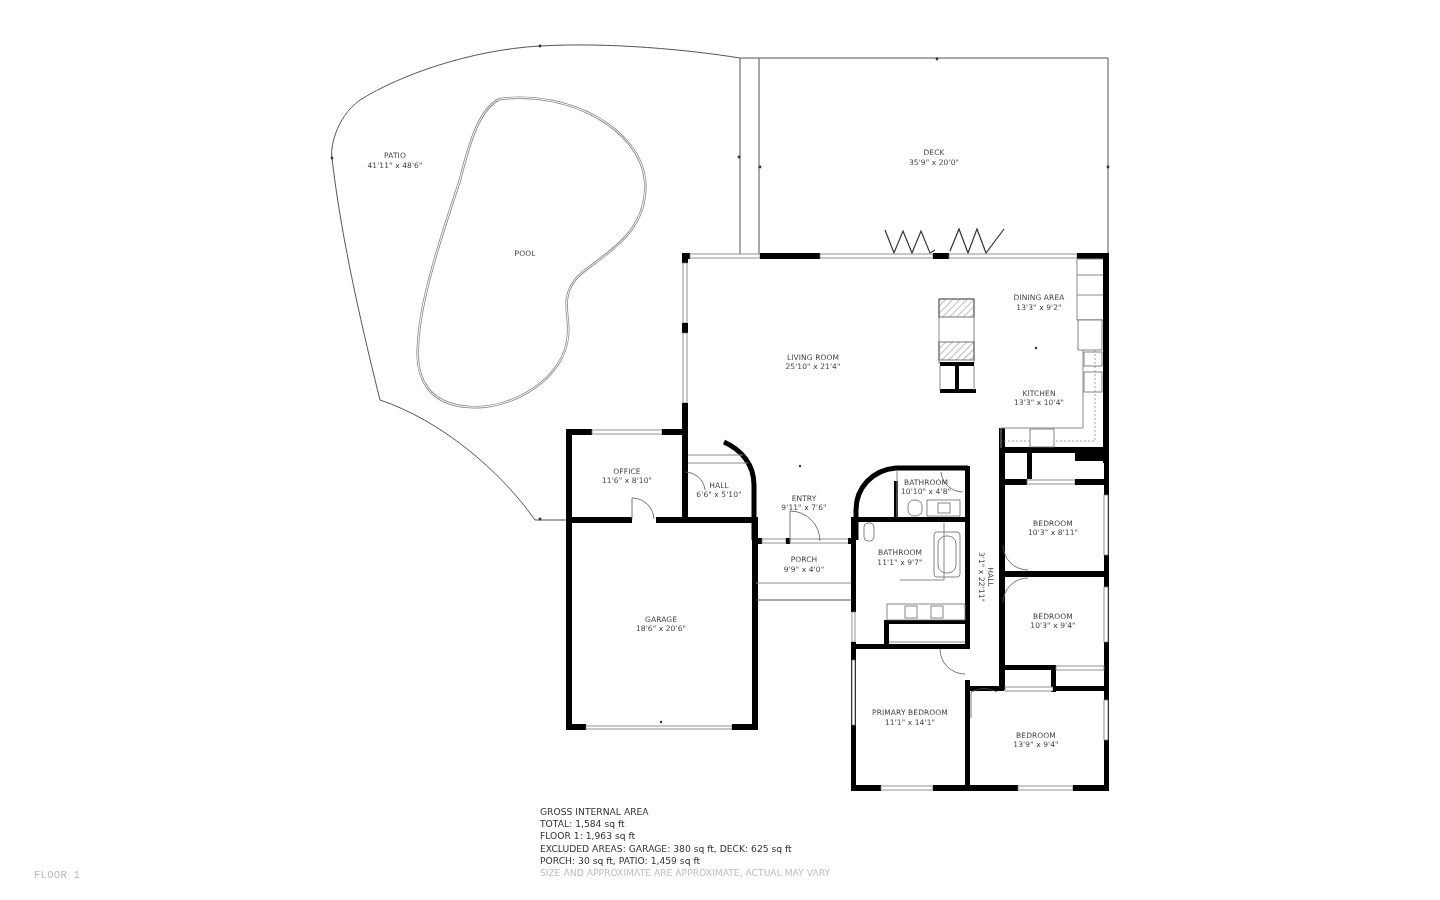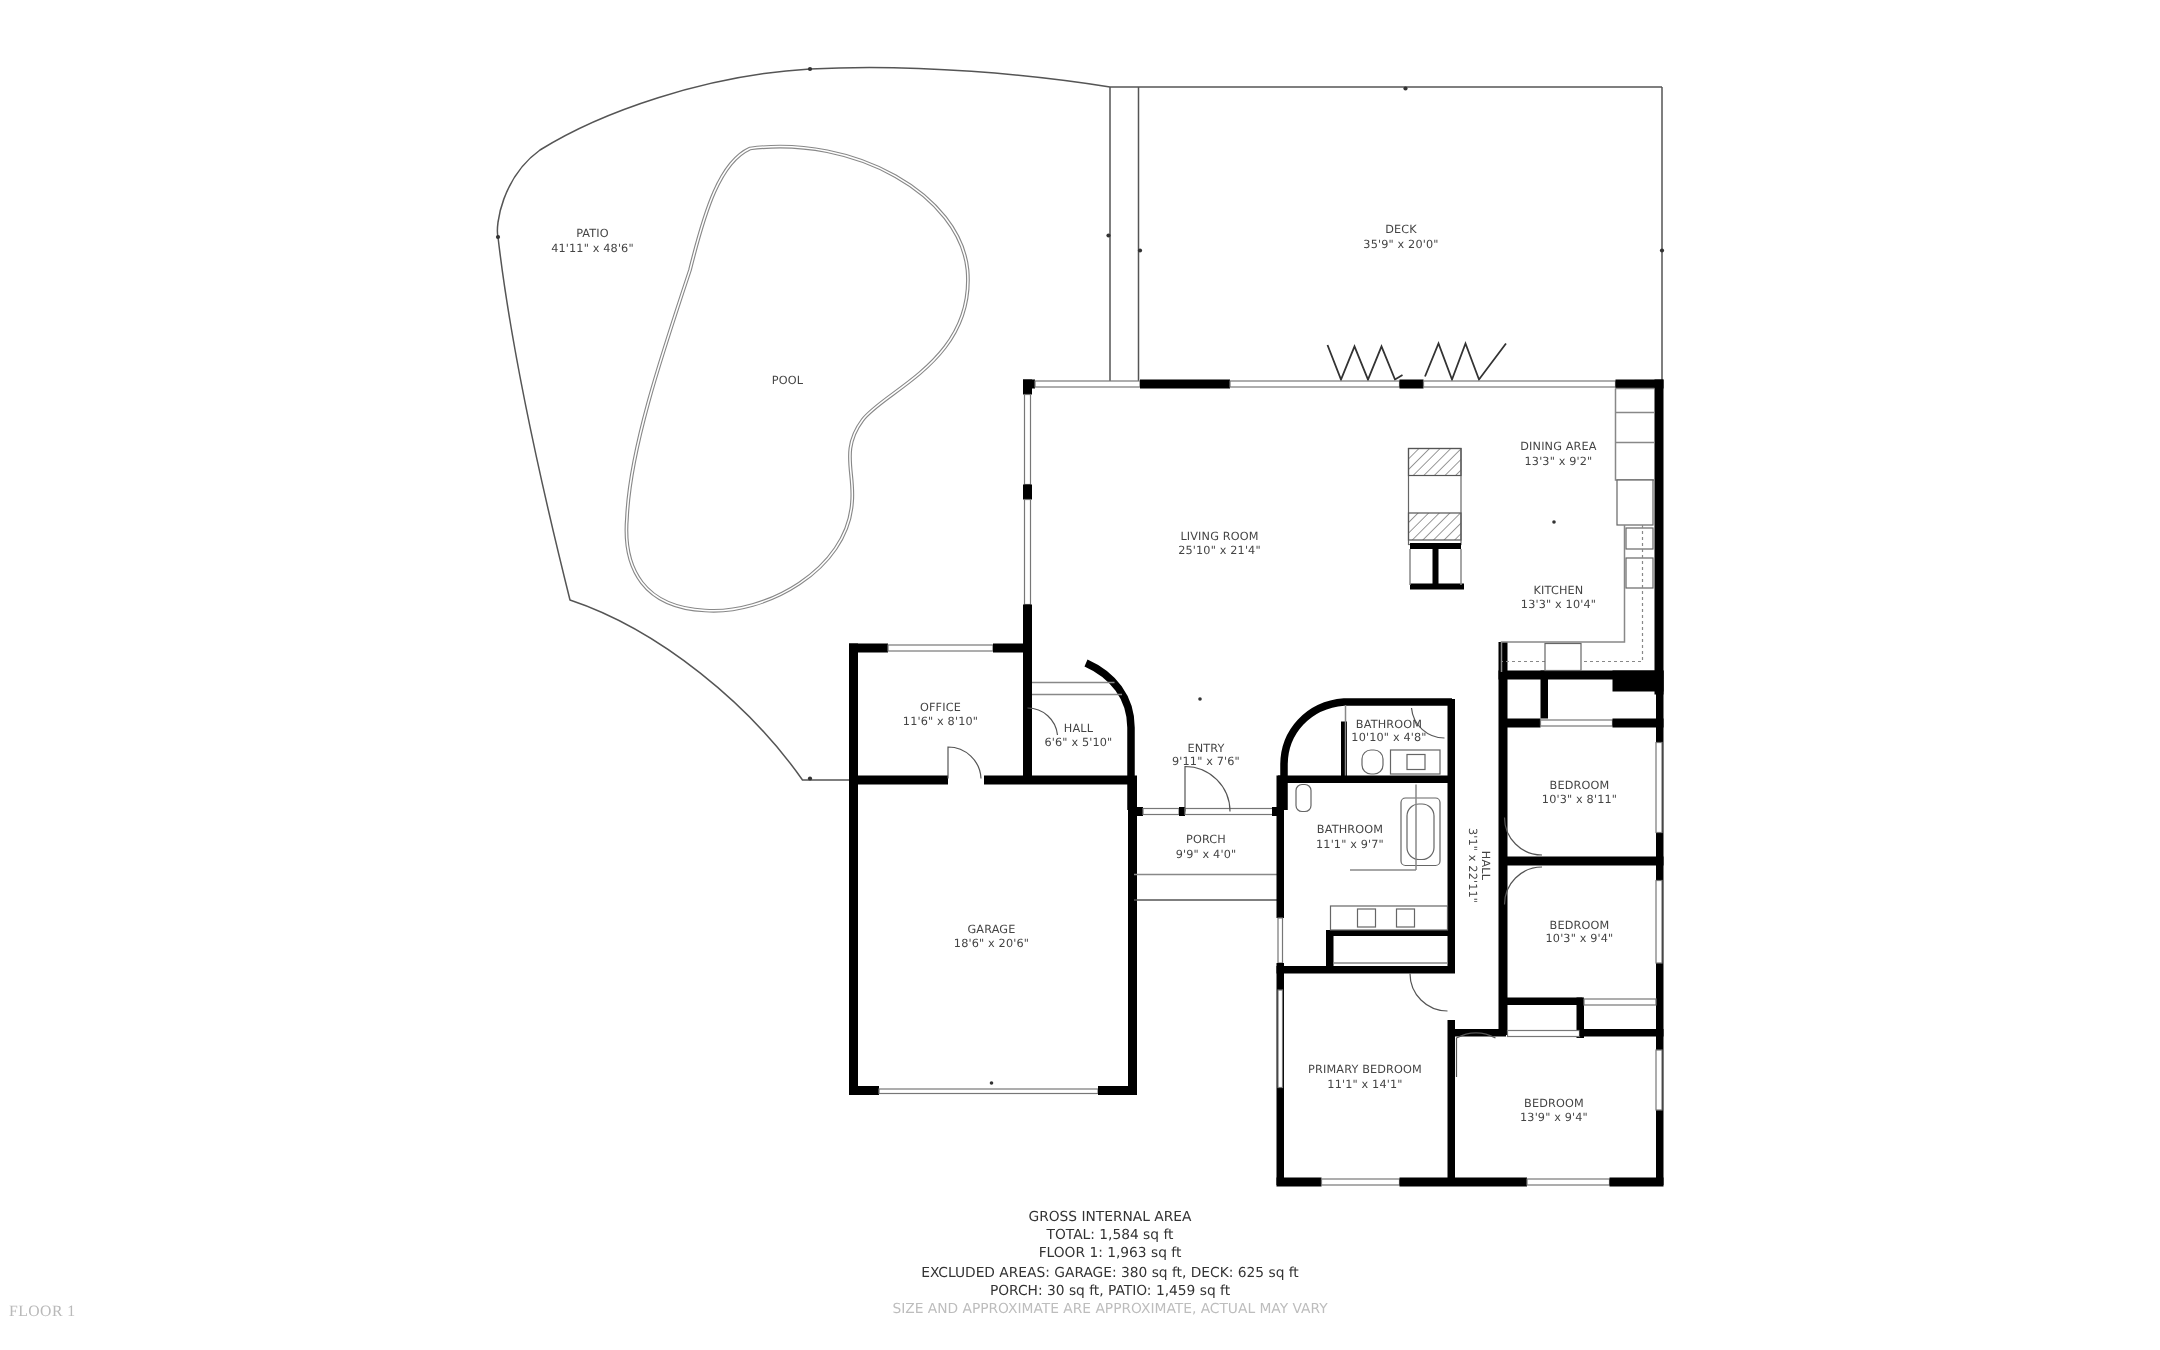--- a/index.html
+++ b/index.html
@@ -9,24 +9,24 @@
   .lbl { font-family: "DejaVu Sans", sans-serif; font-size: 7.5px; fill: #444; text-anchor: middle; letter-spacing: 0.1px; }
   .wall { fill: #000; }
   .thin { stroke: #555; stroke-width: 1; fill: none; }
   .thin2 { stroke: #888; stroke-width: 1; fill: none; }
   .win { fill: #fff; stroke: #777; stroke-width: 0.8; }
   .door { stroke: #555; stroke-width: 0.8; fill: none; }
   .pool { stroke: #888; stroke-width: 2.5; fill: none; }
   .poolin { stroke: #fff; stroke-width: 1; fill: none; }
   .fix { stroke: #666; stroke-width: 0.8; fill: #fff; }
   .dot { fill: #333; }
-  #summary { position: absolute; left: 540px; top: 806px; width: 400px; text-align: center;
+  #summary { position: absolute; left: 540px; top: 806px; width: 400px; text-align: left;
              font-family: "DejaVu Sans", sans-serif; font-size: 9.2px; line-height: 12.2px; color: #333; }
   #summary .disclaimer { color: #bdbdbd; }
-  #floor-label { position: absolute; left: 6px; top: 869px; font-family: Liberation Serif, serif;
+  #floor-label { position: absolute; left: 34px; top: 869px; font-family: Liberation Mono, monospace;
                  font-size: 10.5px; color: #b9b9b9; letter-spacing: 0.3px; }
 </style>
 </head>
 <body>
 
 <svg id="plan" viewBox="0 0 1440 900" xmlns="http://www.w3.org/2000/svg">
 
   <g>
     <path class="thin" d="M 740 58 C 690 50, 610 42, 540 46 C 470 50, 400 75, 360 100 C 335 118, 330 150, 332 158 C 338 210, 350 280, 380 400 C 440 420, 500 470, 535 520 L 568 520"></path>
     <circle class="dot" cx="540" cy="46" r="1.4"></circle>

